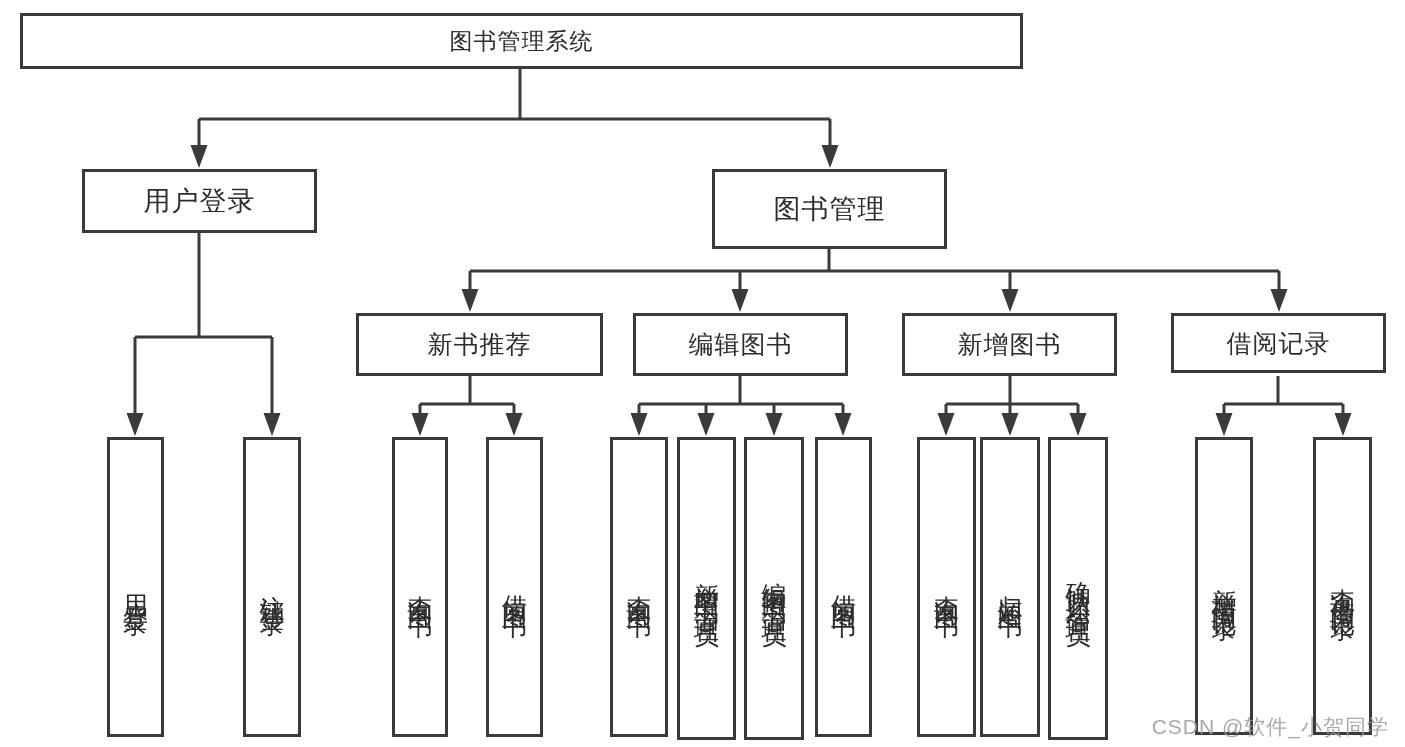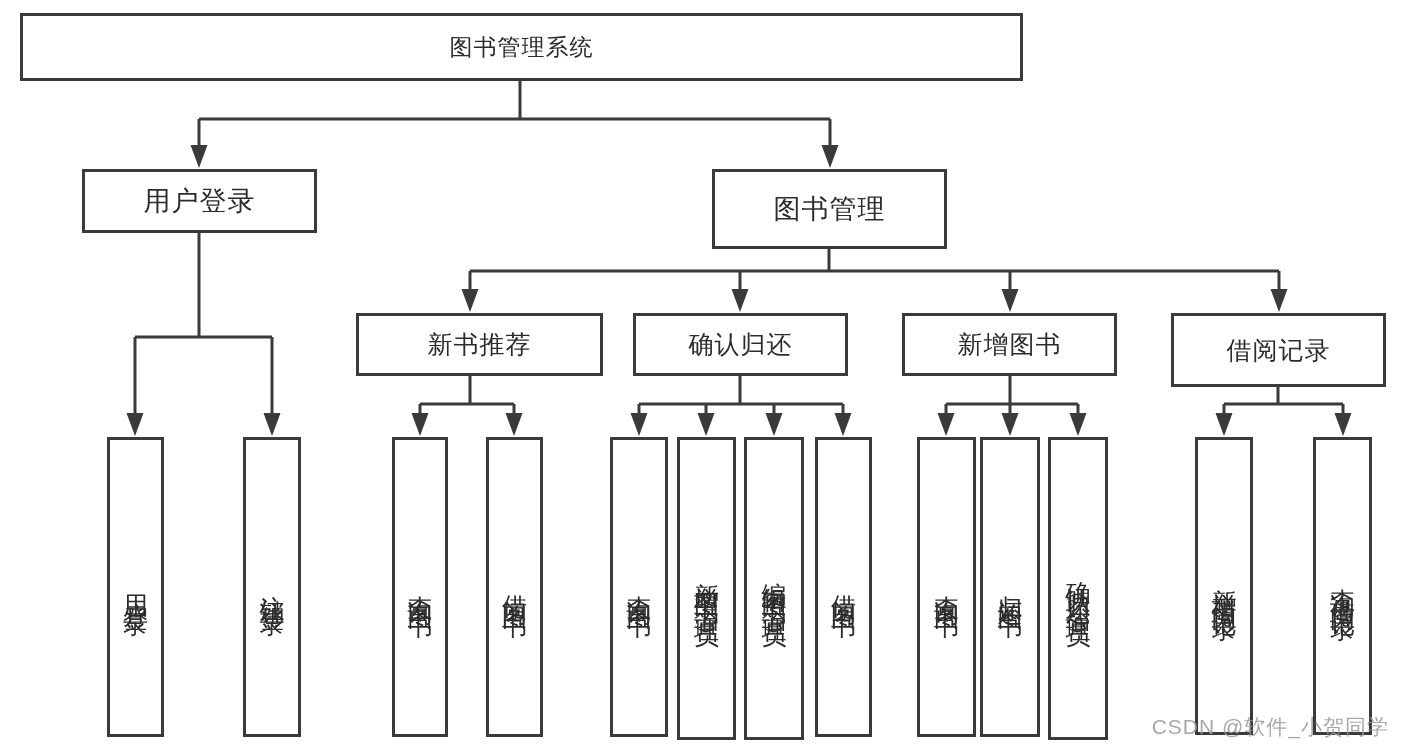--- a/index.html
+++ b/index.html
@@ -82,41 +82,41 @@
       <path class="arrowhead" d="M1001.5 413h17L1010 436Z"></path>
       <path class="arrowhead" d="M1069.5 413h17L1078 436Z"></path>
     </g>
     <g>
       <path class="wire" d="M1278 376 V404 M1224 404 H1343 M1224 404 V418 M1343 404 V418"></path>
       <path class="arrowhead" d="M1215.5 413h17L1224 436Z"></path>
       <path class="arrowhead" d="M1334.5 413h17L1343 436Z"></path>
     </g>
   </svg>
 
-  <div class="node root" style="left:20px;top:13px;width:1003px;height:68px">
+  <div class="node root" style="left:20px;top:13px;width:1003px;height:56px">
     <span class="lbl">图书管理系统</span>
   </div>
 
   <div class="node lvl2" style="left:82px;top:169px;width:235px;height:64px">
     <span class="lbl">用户登录</span>
   </div>
   <div class="node lvl2" style="left:712px;top:169px;width:235px;height:80px">
     <span class="lbl">图书管理</span>
   </div>
 
   <div class="node lvl3" style="left:356px;top:313px;width:247px;height:63px">
     <span class="lbl">新书推荐</span>
   </div>
   <div class="node lvl3" style="left:633px;top:313px;width:215px;height:63px">
-    <span class="lbl">确认归还</span>
+    <span class="lbl">编辑图书</span>
   </div>
   <div class="node lvl3" style="left:902px;top:313px;width:215px;height:63px">
     <span class="lbl">新增图书</span>
   </div>
-  <div class="node lvl3" style="left:1171px;top:313px;width:215px;height:74px">
+  <div class="node lvl3" style="left:1171px;top:313px;width:215px;height:60px">
     <span class="lbl">借阅记录</span>
   </div>
 
   <div class="node leaf" style="left:107px;top:437px;width:57px;height:300px">
     <span class="lbl">用户登录</span>
   </div>
   <div class="node leaf" style="left:243px;top:437px;width:58px;height:300px">
     <span class="lbl">注销登录</span>
   </div>
 

